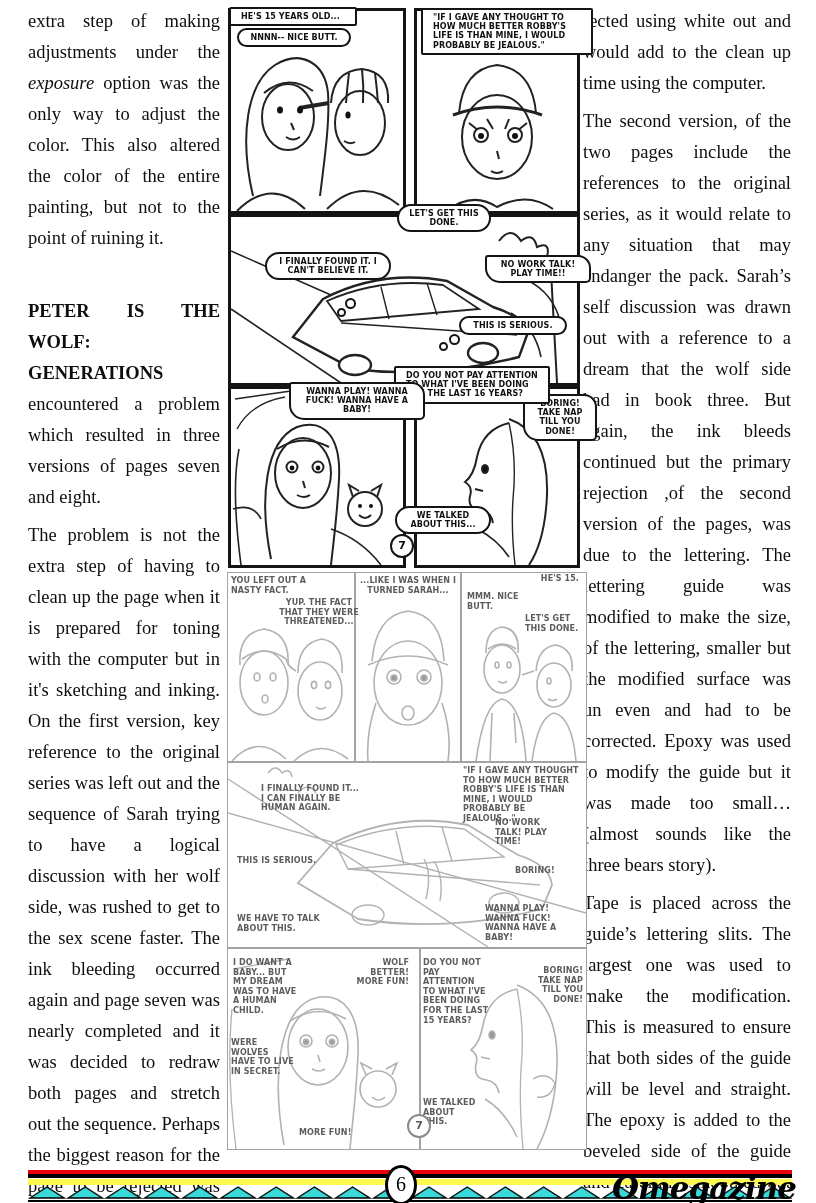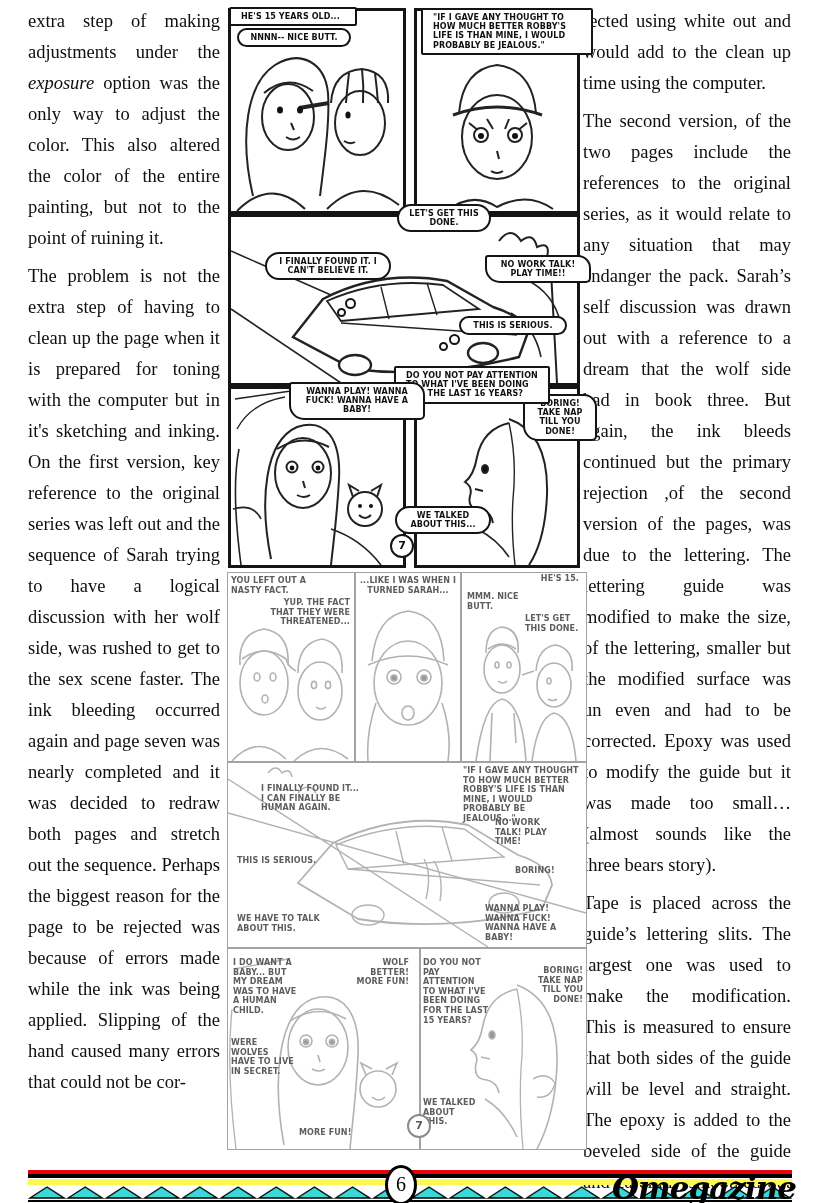--- a/index.html
+++ b/index.html
@@ -46,20 +46,21 @@
          font:900 31px/29px "DejaVu Serif",serif;font-style:italic;color:#000;
          letter-spacing:-1px;}
 </style>
 </head>
 <body>
 
 <div class="page">
 
   <div class="col" style="left:28px;top:6px;width:192px;">
     <p><span>extra step of making adjustments under the </span><span class="ital-inline">exposure</span><span> option was the only way to adjust the color. This also altered the color of the entire painting, but not to the point of ruining it.</span></p>
+    <p class="gap-before"><span class="bold-inline">PETER IS THE WOLF: GENERATIONS</span><span> encountered a problem which resulted in three versions of pages seven and eight.</span></p>
     <p>The problem is not the extra step of having to clean up the page when it is prepared for toning with the computer but in it's sketching and inking. On the first version, key reference to the original series was left out and the sequence of Sarah trying to have a logical discussion with her wolf side, was rushed to get to the sex scene faster. The ink bleeding occurred again and page seven was nearly completed and it was decided to redraw both pages and stretch out the sequence. Perhaps the biggest reason for the page to be rejected was because of errors made while the ink was being applied. Slipping of the hand caused many errors that could not be cor-</p>
   </div>
 
   <div class="col" style="left:583px;top:6px;width:208px;">
     <p>rected using white out and would add to the clean up time using the computer.</p>
     <p>The second version, of the two pages include the references to the original series, as it would relate to any situation that may endanger the pack. Sarah’s self discussion was drawn out with a reference to a dream that the wolf side had in book three. But again, the ink bleeds continued but the primary rejection ,of the second version of the pages, was due to the lettering. The lettering guide was modified to make the size, of the lettering, smaller but the modified surface was un even and had to be corrected. Epoxy was used to modify the guide but it was made too small… (almost sounds like the three bears story).</p>
     <p>Tape is placed across the guide’s lettering slits. The largest one was used to make the modification. This is measured to ensure that both sides of the guide will be level and straight. The epoxy is added to the beveled side of the guide and carefully smoothed out to the edge of the tape, with great effort not to</p>
   </div>
 
   <div class="comic" style="left:227px;top:4px;width:353px;height:564px;">
@@ -270,21 +271,21 @@
           <path d="M96,36 Q138,52 136,116 Q134,166 116,200"></path>
           <path d="M96,40 Q104,80 100,120 Q98,156 102,200" stroke-width="1.3"></path>
           <ellipse cx="71" cy="86" rx="3" ry="4" fill="#9a9a9a"></ellipse>
           <path d="M60,108 l9,2 M64,150 Q84,162 96,188"></path>
           <path d="M112,130 q14,-8 22,4 q-4,16 -18,14" stroke-width="1.3"></path>
         </g>
       </svg>
     </div>
 
     <div class="pb" style="left:4px;top:6px;width:80px;">YOU LEFT OUT A NASTY FACT.</div>
-    <div class="pb" style="left:43px;top:28px;width:80px;text-align:right;">YUP. THE FACT THAT THEY WERE THREATENED...</div>
+    <div class="pb" style="left:52px;top:28px;width:80px;text-align:center;">YUP. THE FACT THAT THEY WERE THREATENED...</div>
     <div class="pb" style="left:132px;top:6px;width:98px;text-align:center;">...LIKE I WAS WHEN I TURNED SARAH...</div>
     <div class="pb" style="left:292px;top:4px;width:60px;text-align:right;">HE'S 15.</div>
     <div class="pb" style="left:240px;top:22px;width:58px;">MMM. NICE BUTT.</div>
     <div class="pb" style="left:298px;top:44px;width:56px;">LET'S GET THIS DONE.</div>
     <div class="pb" style="left:236px;top:196px;width:118px;">"IF I GAVE ANY THOUGHT TO HOW MUCH BETTER ROBBY'S LIFE IS THAN MINE, I WOULD PROBABLY BE JEALOUS..."</div>
     <div class="pb" style="left:34px;top:214px;width:100px;">I FINALLY FOUND IT... I CAN FINALLY BE HUMAN AGAIN.</div>
     <div class="pb" style="left:10px;top:286px;width:80px;">THIS IS SERIOUS.</div>
     <div class="pb" style="left:10px;top:344px;width:92px;">WE HAVE TO TALK ABOUT THIS.</div>
     <div class="pb" style="left:268px;top:248px;width:74px;">NO WORK TALK! PLAY TIME!</div>
     <div class="pb" style="left:288px;top:296px;width:52px;">BORING!</div>

